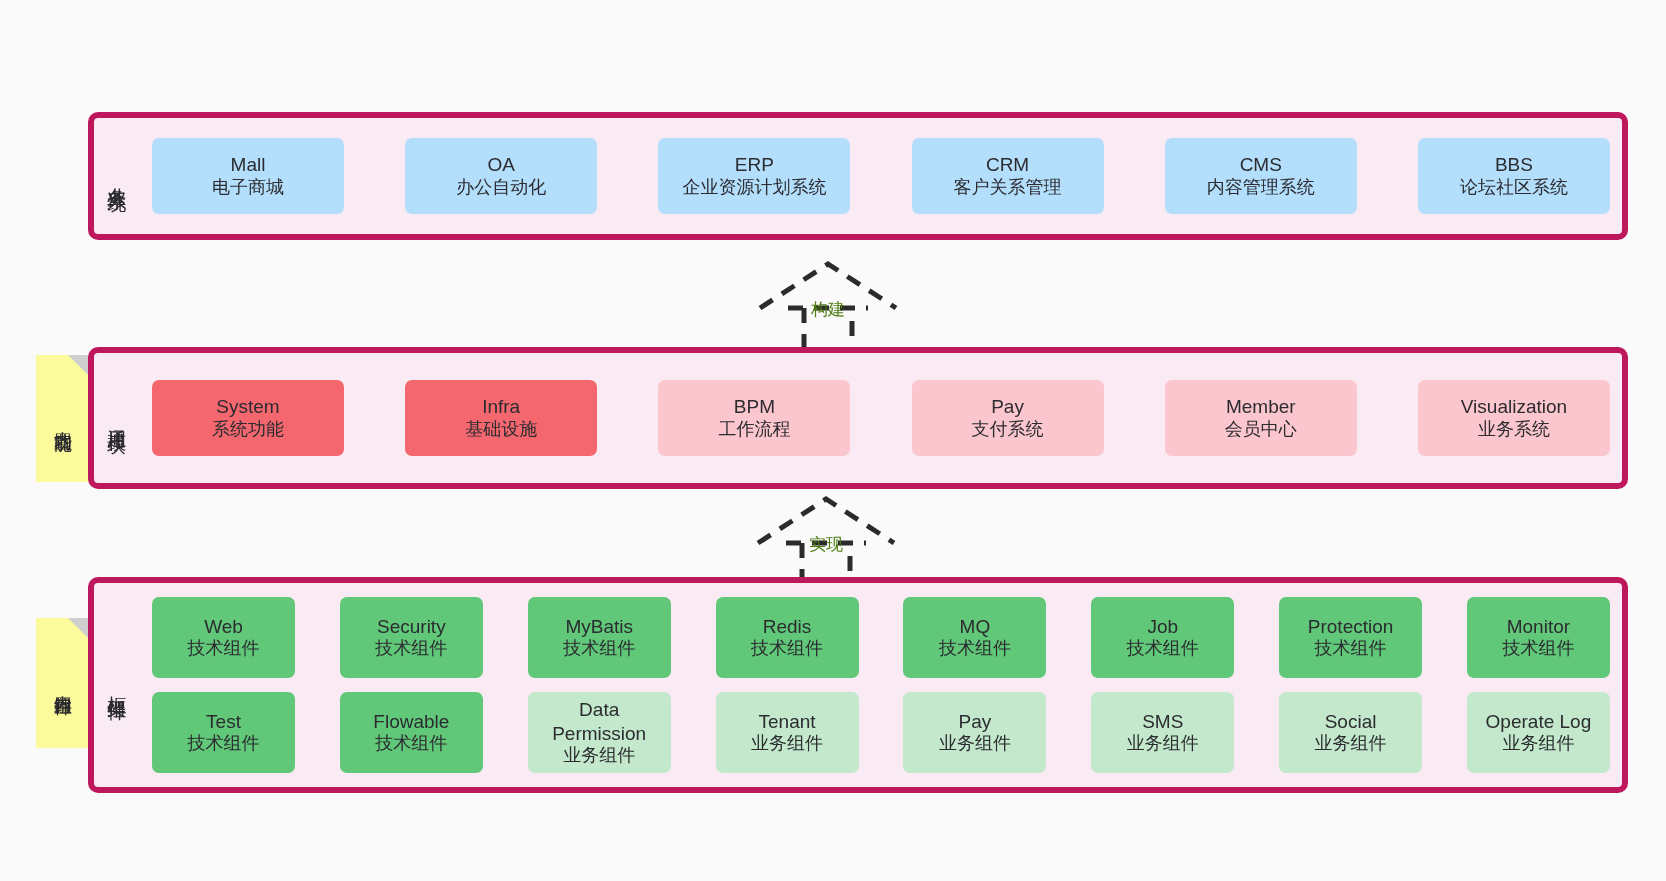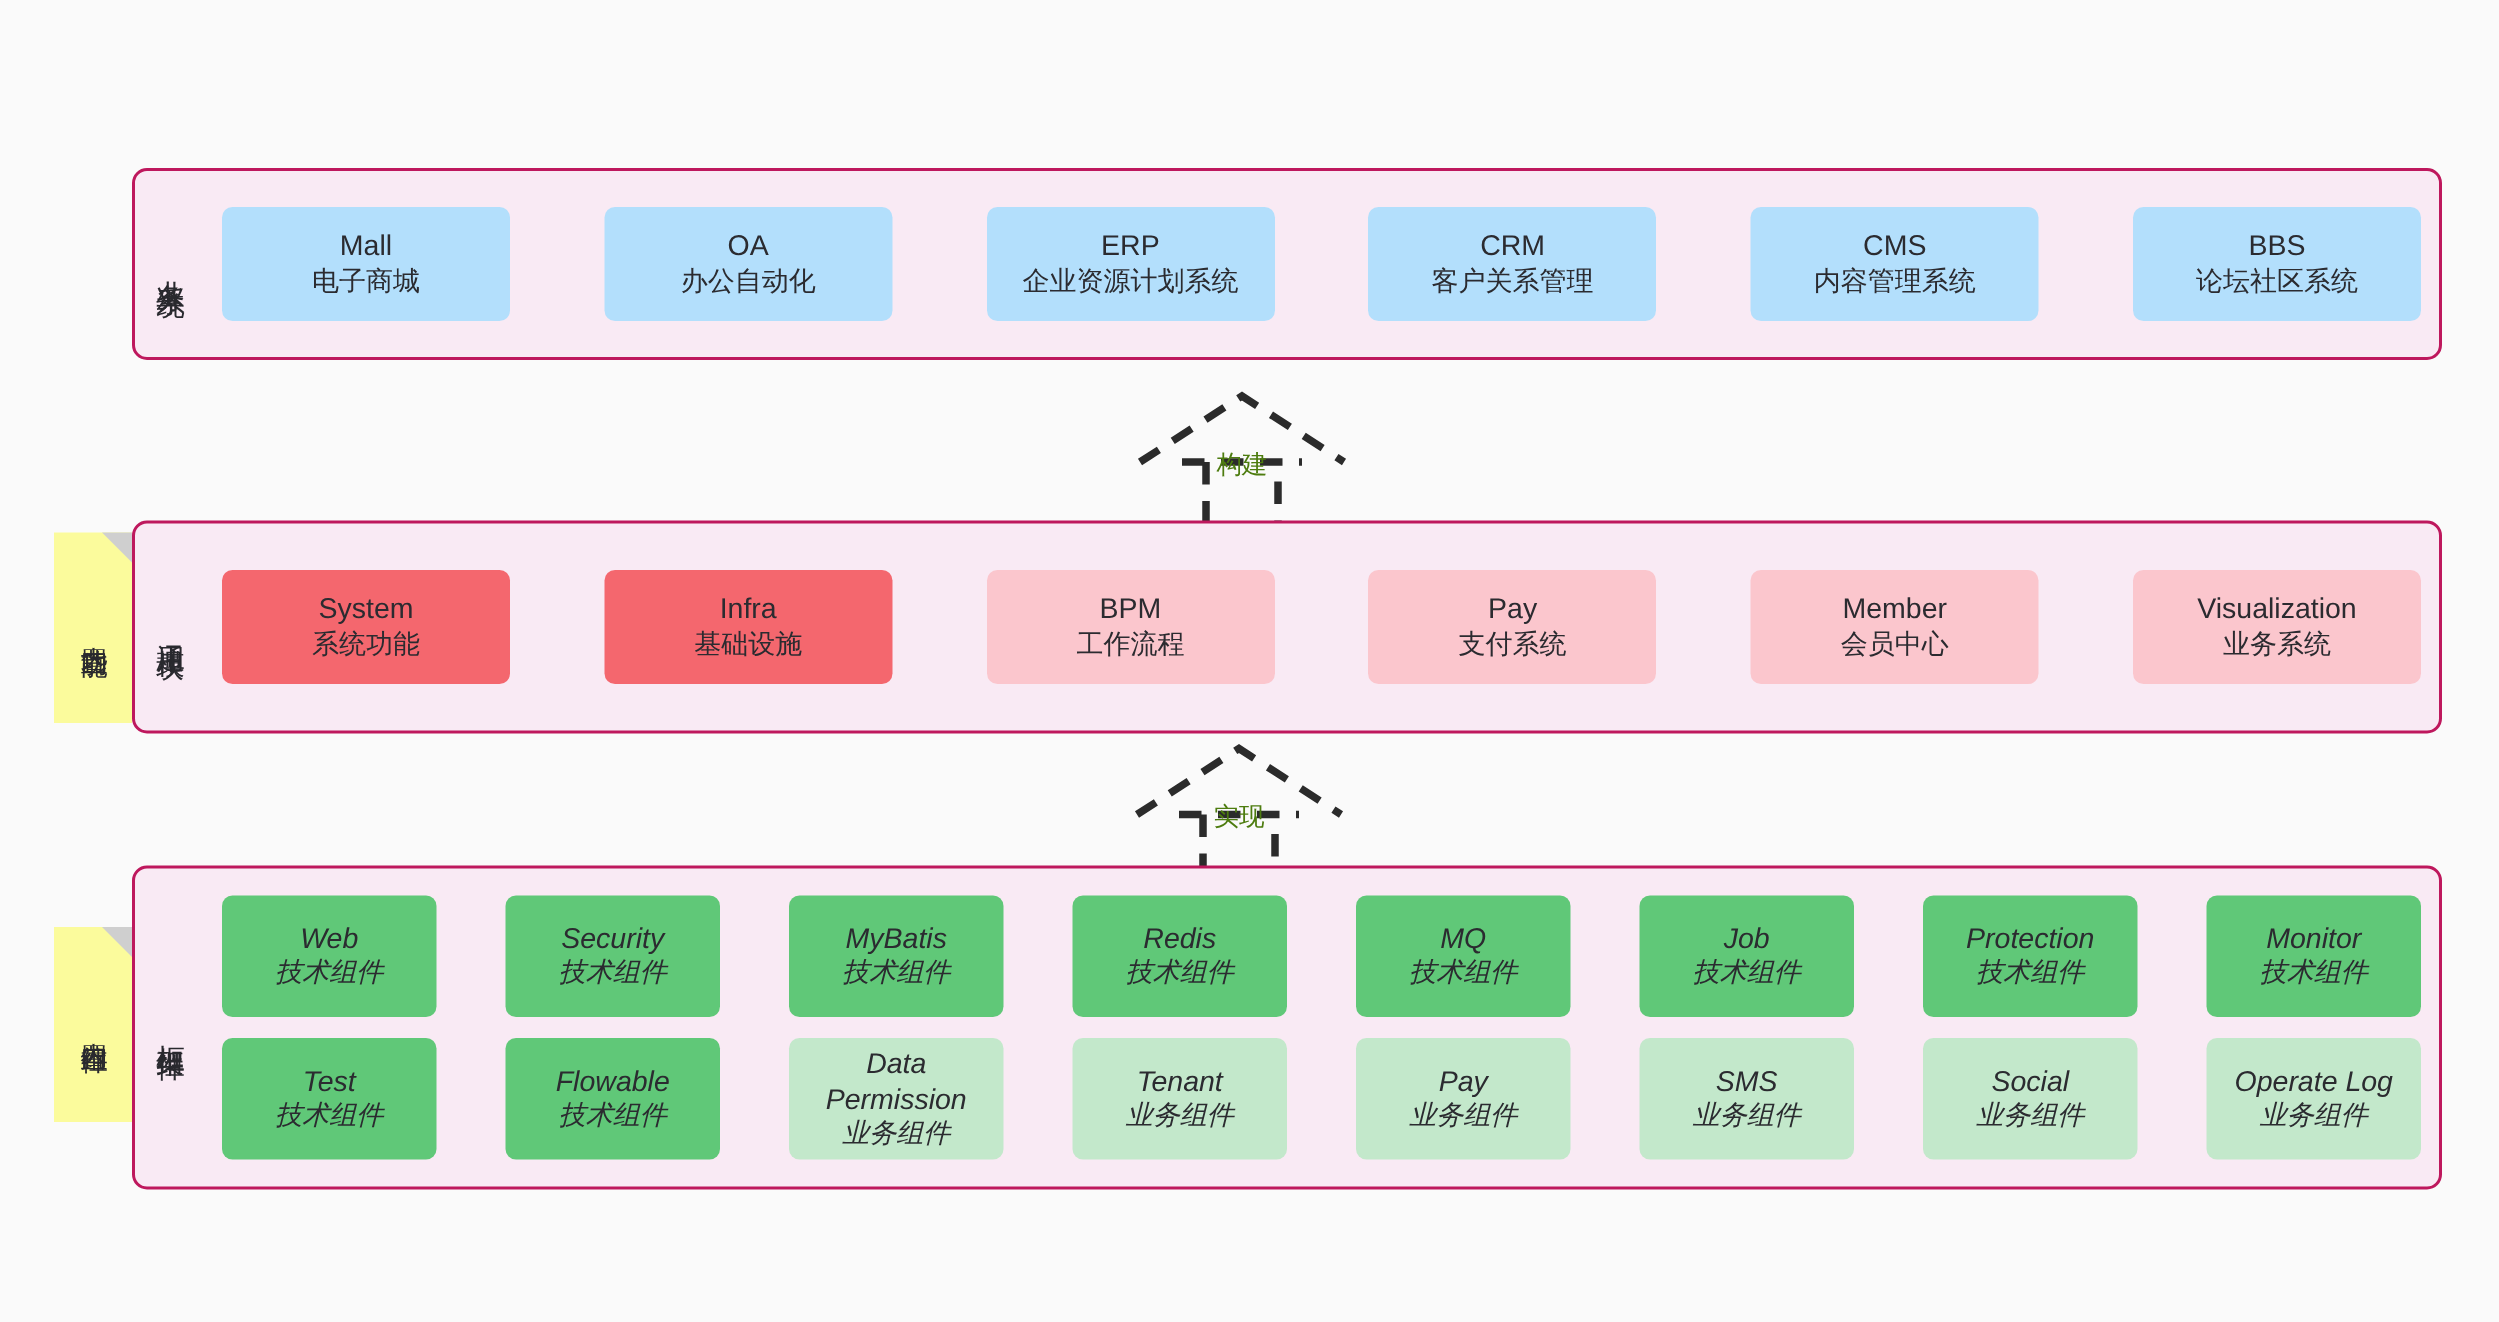--- a/index.html
+++ b/index.html
@@ -13,21 +13,21 @@
     position: relative;
     width: 1666px; height: 881px;
     background: #fafafa;
     overflow: hidden;
   }
 
   
   .layer {
     position: absolute;
     background: #f9eaf4;
-    border: 2px solid #be185d;
+    border: 6px solid #be185d;
     border-radius: 10px;
     display: flex;
     align-items: stretch;
   }
 
   
   .layer-title {
     width: 46px;
     flex: 0 0 46px;
     display: flex;
@@ -82,21 +82,21 @@
   
   #layer-business { left: 88px; top: 112px; width: 1540px; height: 128px; }
   #layer-business .card { width: 192px; height: 76px; }
 
   
   #layer-common { left: 88px; top: 347px; width: 1540px; height: 142px; }
   #layer-common .card { width: 192px; height: 76px; }
 
   
   #layer-framework { left: 88px; top: 577px; width: 1540px; height: 216px; }
-  #layer-framework .card { width: 143px; height: 81px; font-style: italic; }
+  #layer-framework .card { width: 143px; height: 81px; }
 
   
   .note {
     position: absolute;
     background: #fbfb9c;
     width: 52px;
     display: flex;
     align-items: center;
     justify-content: center;
     font-size: 18px;

